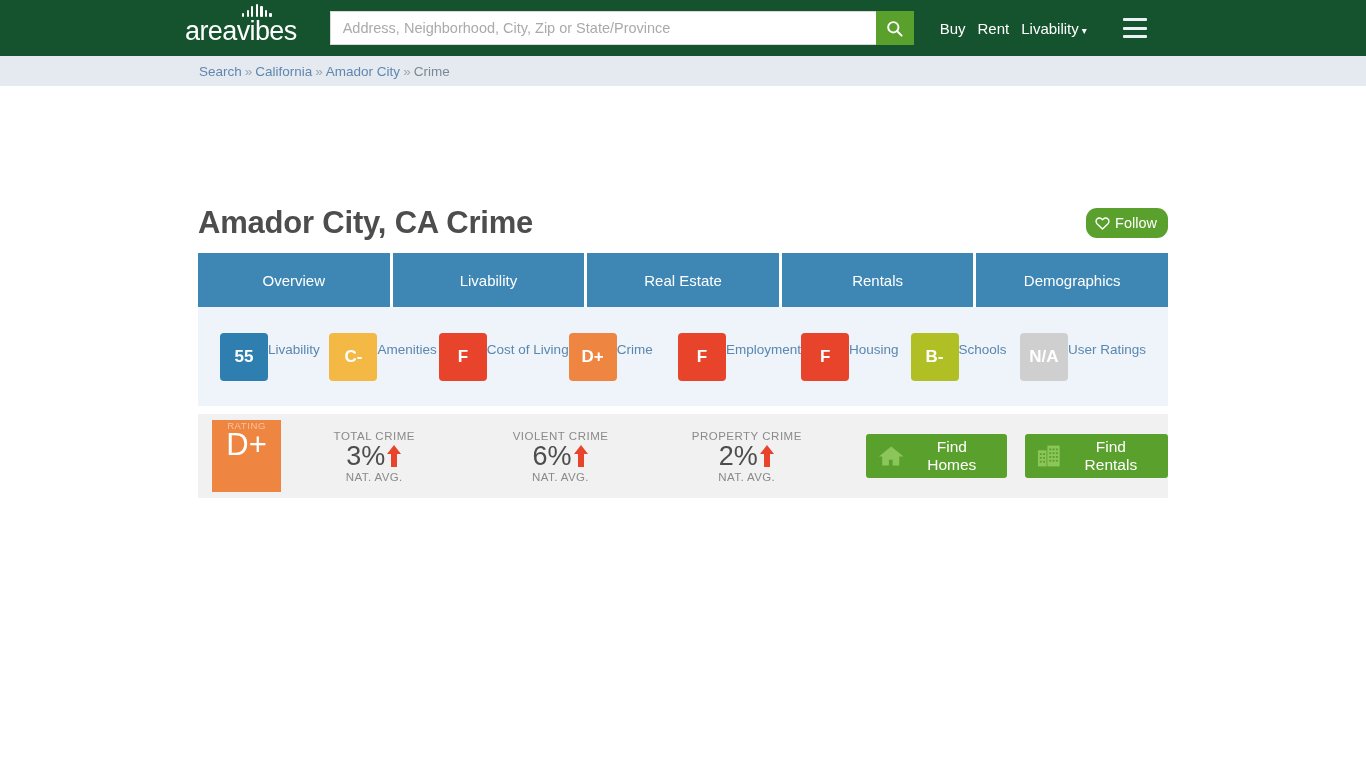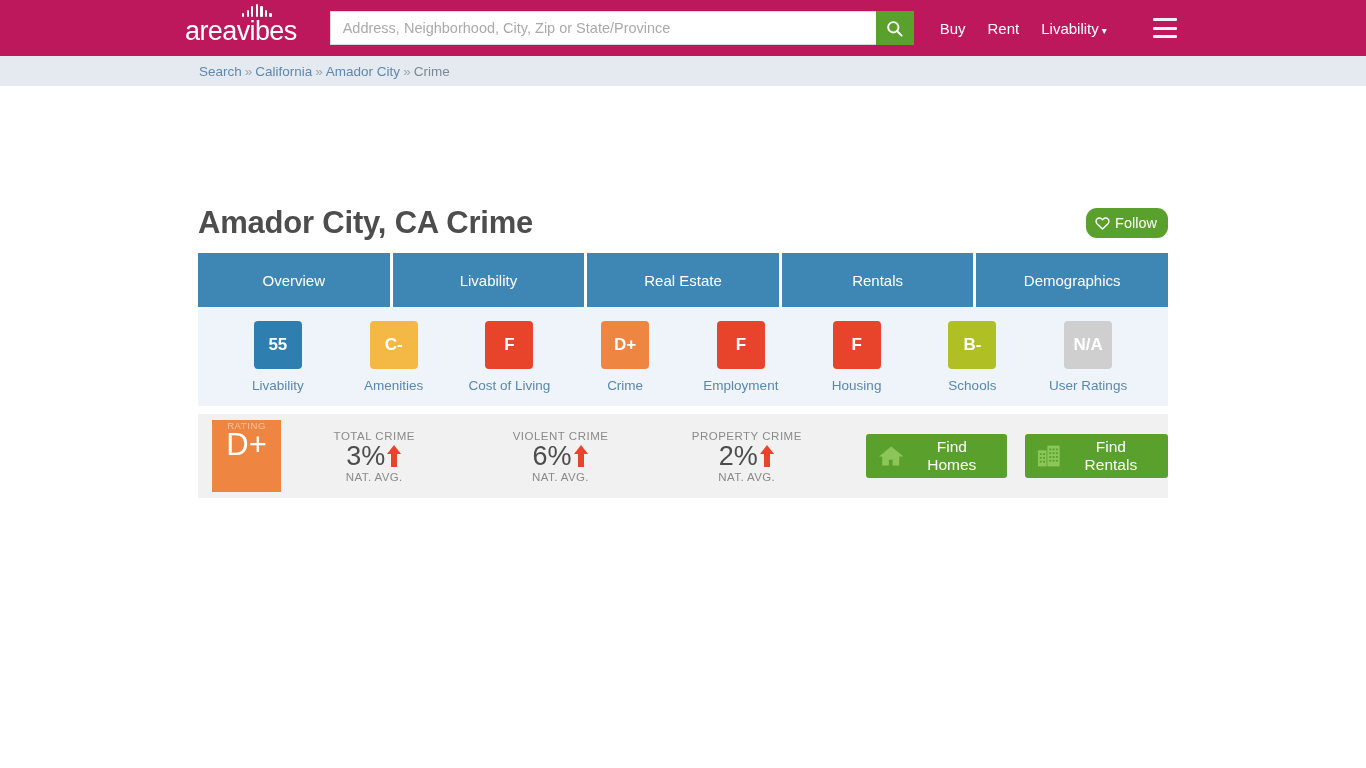--- a/index.html
+++ b/index.html
@@ -6,21 +6,21 @@
   html, body {
     width: 1366px; height: 768px;
     background: #ffffff;
     font-family: "Liberation Sans", sans-serif;
     overflow: hidden;
   }
 
   
   .header {
     height: 56px;
-    background: #be185d;
+    background: #14532d;
     display: flex;
     align-items: center;
     position: relative;
   }
   .header-inner {
     width: 1000px;
     margin: 0 auto;
     display: flex;
     align-items: center;
     height: 56px;
@@ -83,21 +83,21 @@
     display: flex;
     align-items: center;
     justify-content: center;
     cursor: pointer;
   }
 
   .nav {
     display: flex;
     align-items: center;
     margin-left: 26px;
-    gap: 22px;
+    gap: 12px;
   }
   .nav a {
     color: #ffffff;
     font-size: 15px;
     text-decoration: none;
     white-space: nowrap;
   }
   .nav .caret { font-size: 10px; margin-left: 3px; }
   .hamburger {
     margin-left: 24px;
@@ -190,22 +190,22 @@
   .scores {
     background: #eef4fa;
     height: 99px;
     display: flex;
     align-items: center;
     padding: 0 22px;
   }
   .score {
     flex: 1;
     display: flex;
-    flex-direction: column;
-    align-items: center;
+    flex-direction: row;
+    align-items: flex-start;
   }
   .score .box {
     width: 48px; height: 48px;
     border-radius: 4px;
     display: flex;
     align-items: center;
     justify-content: center;
     color: #ffffff;
     font-size: 17px;
     font-weight: bold;

